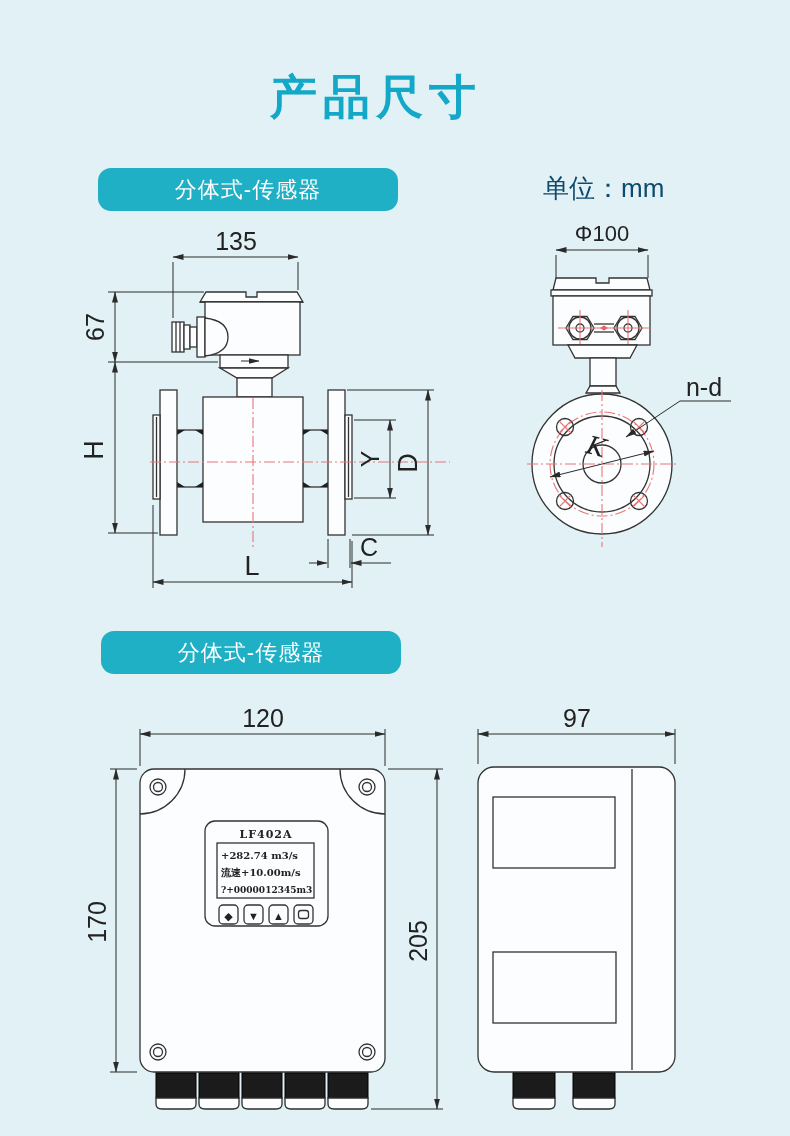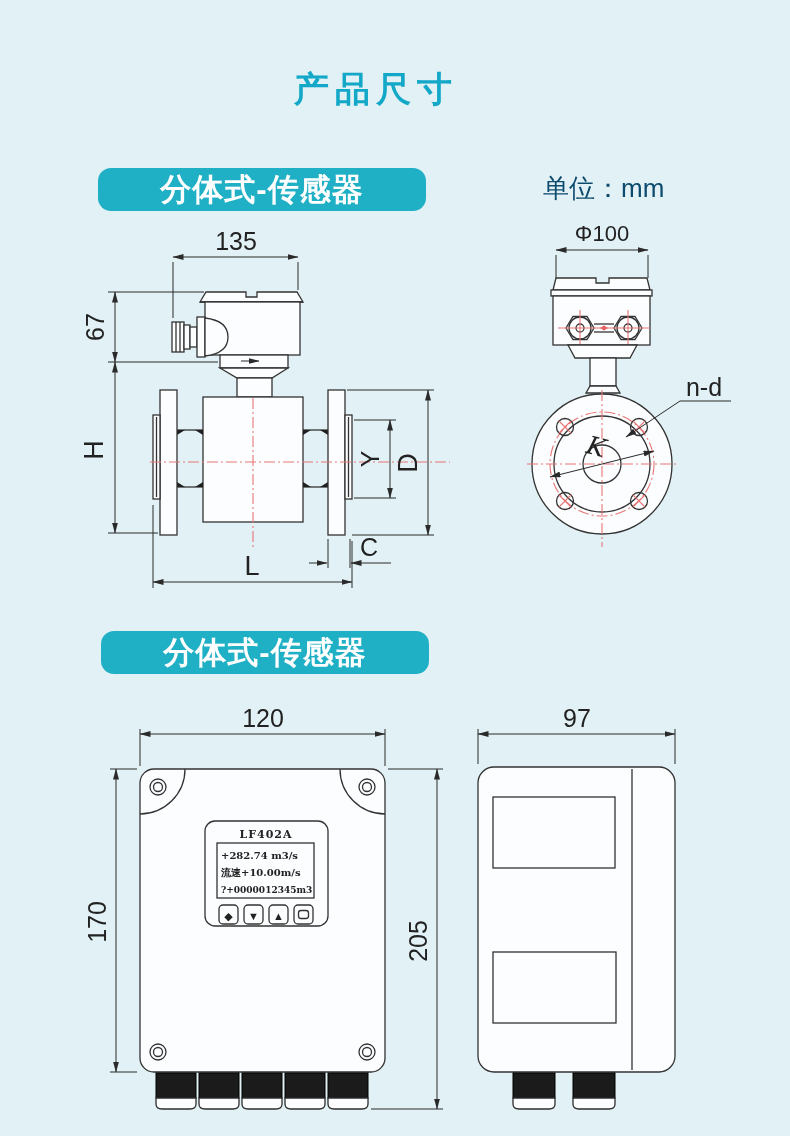--- a/index.html
+++ b/index.html
@@ -7,25 +7,25 @@
     --line:#333333; --red:#e87676; --txt:#222222;
   }
   html,body{margin:0;padding:0;}
   body{
     width:790px;height:1136px;position:relative;overflow:hidden;
     background:var(--bg);
     font-family:"Liberation Sans","DejaVu Sans",sans-serif;
   }
   .page-title{
     position:absolute;left:0;top:66px;width:752px;text-align:center;
-    font-size:35px;font-weight:bold;color:var(--accent);letter-spacing:6px;
+    font-size:47px;font-weight:bold;color:var(--accent);letter-spacing:6px;
   }
   .section-label{
-    position:absolute;width:328px;height:43px;border-radius:13px;
-    background:var(--label-bg);color:#ffffff;font-size:31px;font-weight:bold;
+    position:absolute;width:300px;height:43px;border-radius:13px;
+    background:var(--label-bg);color:#ffffff;font-size:22px;font-weight:normal;
     display:flex;align-items:center;justify-content:center;letter-spacing:1px;
   }
   #label-1{left:98px;top:168px;}
   #label-2{left:101px;top:631px;}
   .unit{
     position:absolute;left:543px;top:171px;font-size:26px;color:#0c4a6e;
   }
   svg{position:absolute;left:0;top:0;}
   svg text{fill:var(--txt);font-family:"Liberation Sans","DejaVu Sans",sans-serif;}
   .shape{fill:#fcfdfe;stroke:var(--line);stroke-width:1.3;}

